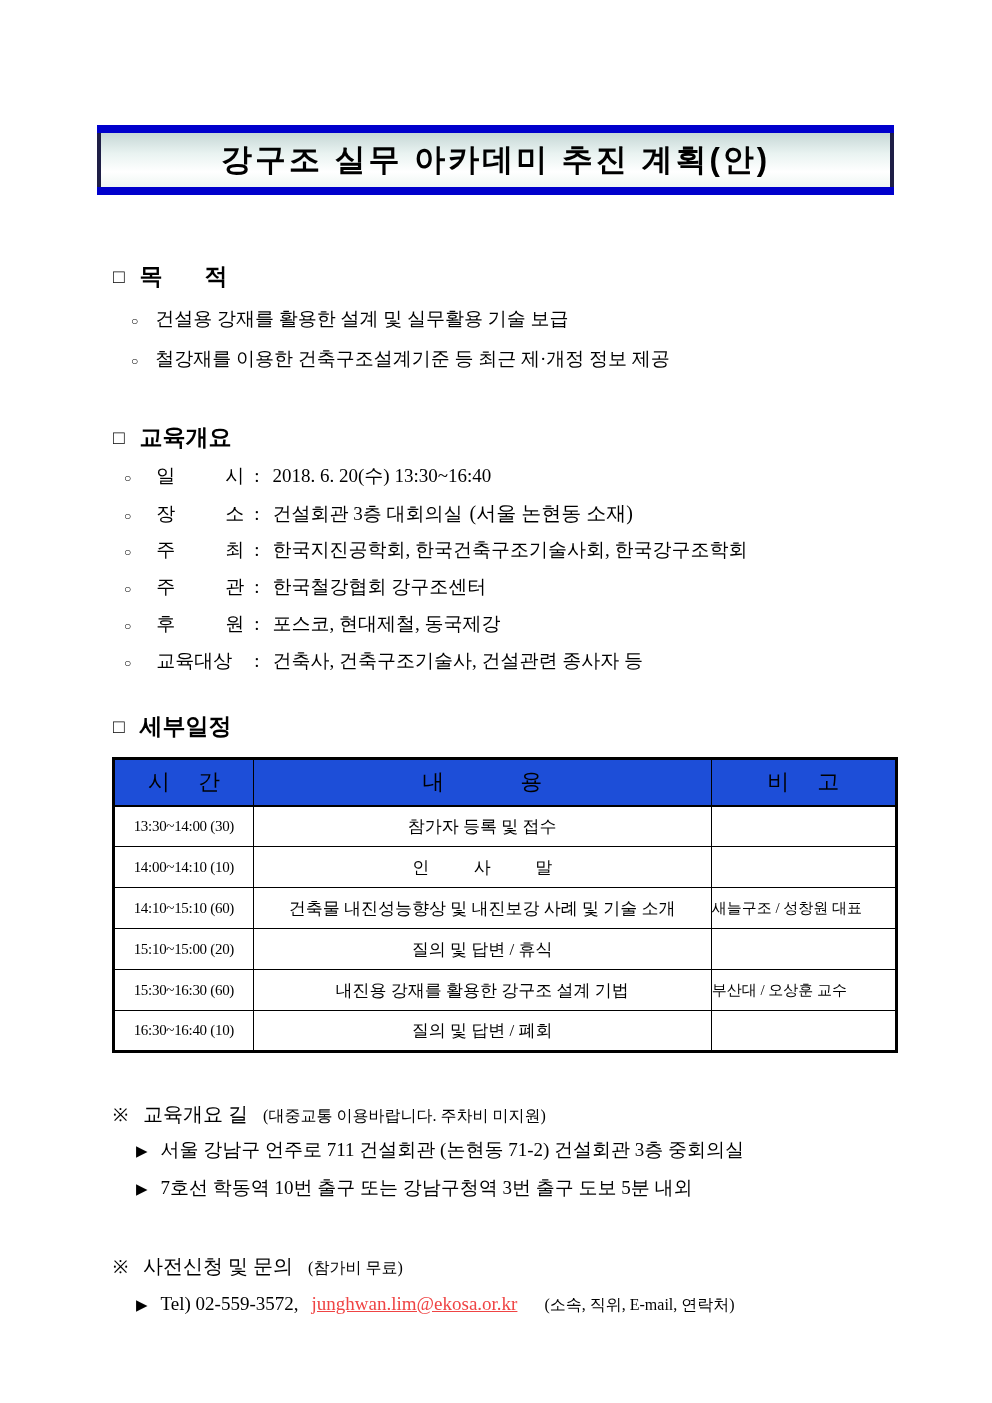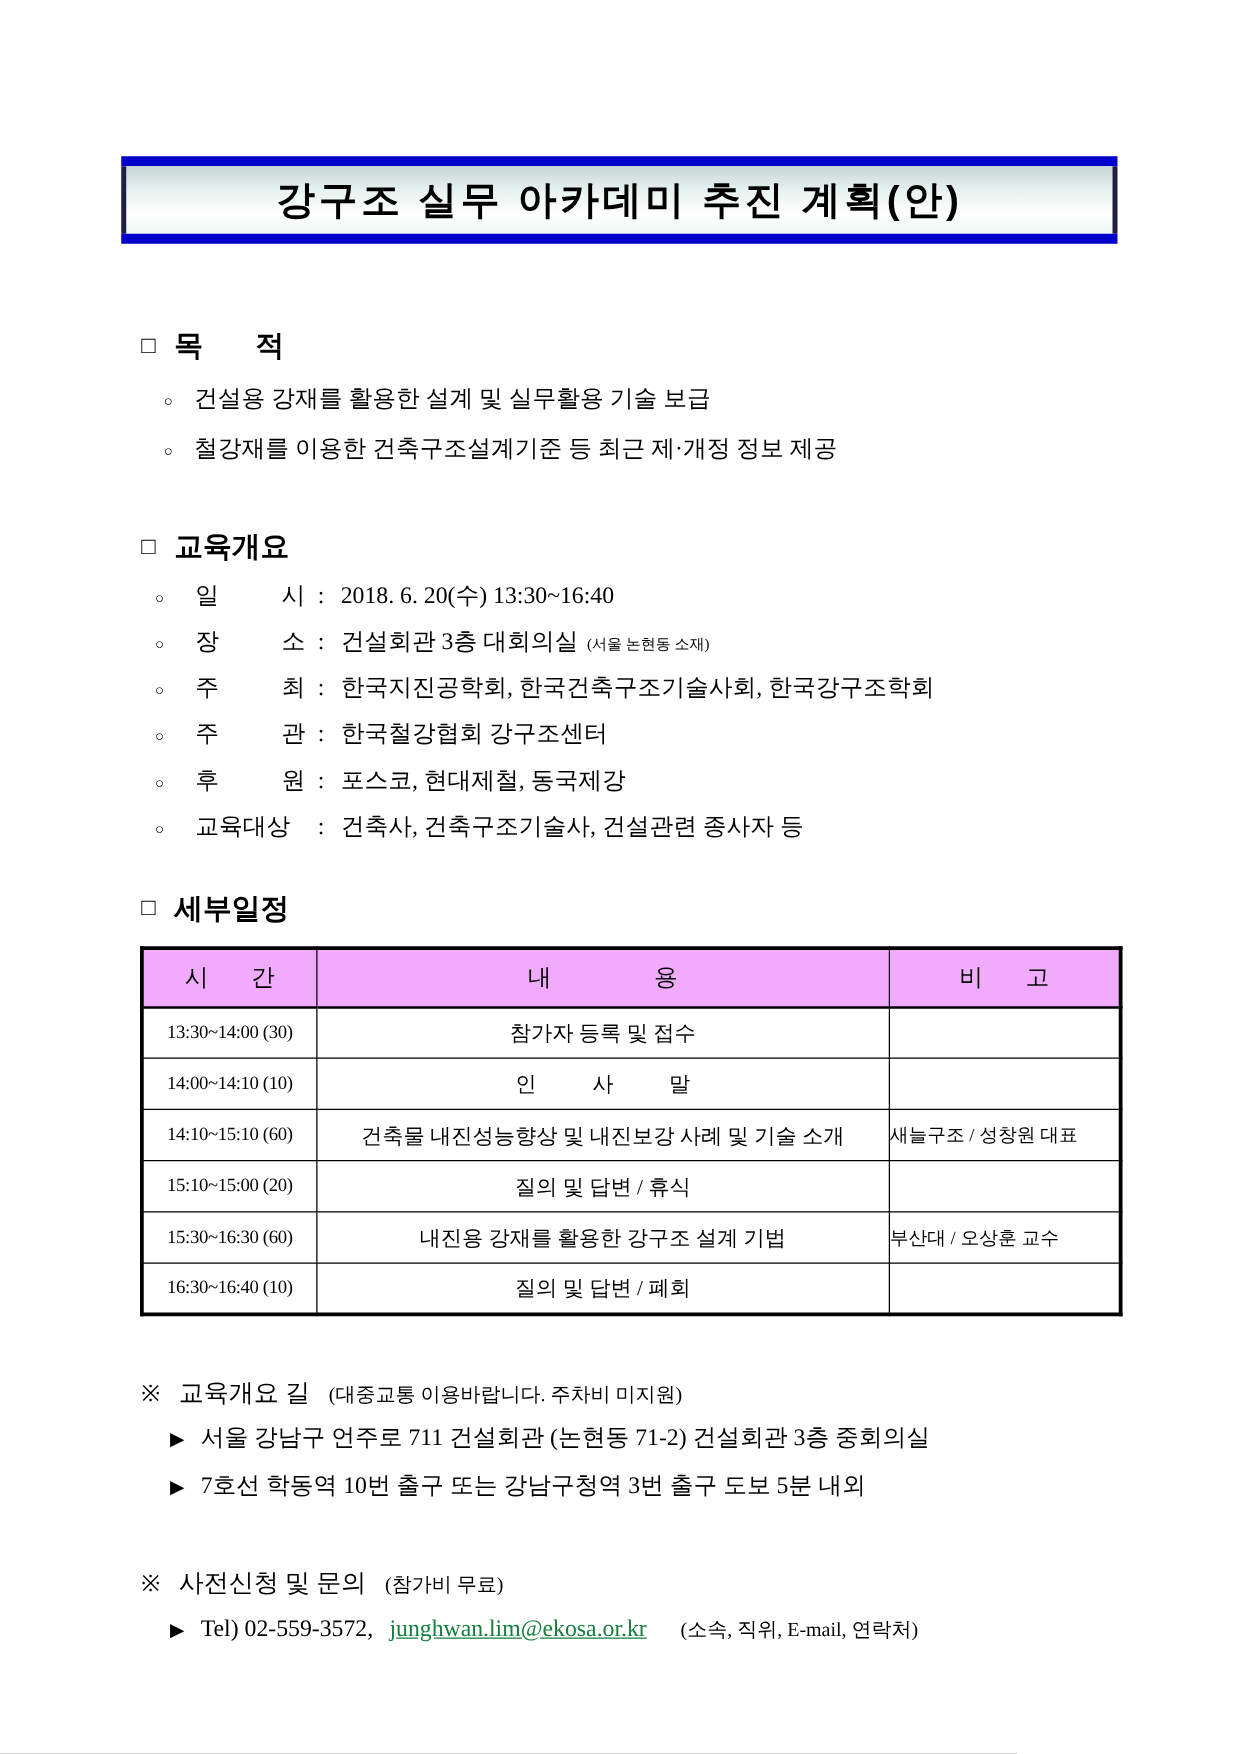--- a/index.html
+++ b/index.html
@@ -43,32 +43,32 @@
   .bullet-row.first { margin-top:14px; }
   .circle-icon { font-size:12px; }
 
   
   .overview-heading { margin-top:36px; }
   .ov-block { margin-top:10px; }
   .ov-row { margin-left:124px; display:flex; align-items:baseline; font-size:19px; height:37px; }
   .ov-row .circle-icon { margin-right:25px; }
   .ov-label { width:88px; }
   .ov-colon { margin:0 13px 0 10px; }
-  .ov-small { font-size:12px; margin-left:7px;text-align:center; }
+  .ov-small { font-size:20px; margin-left:7px;text-align:center; }
 
   
   .schedule-heading { margin-top:26px; }
   .schedule-table {
     margin:15px 0 0 112px; width:786px;
     border-collapse:collapse; border:3px solid #000;
   }
   .schedule-table th, .schedule-table td { border:1px solid #000; }
   .schedule-table thead tr { height:47px; }
   .schedule-table th {
-    background:#f0abfc; font-weight:normal; font-size:19px;
+    background:#1d4ed8; font-weight:normal; font-size:22px;
     border-bottom:2px solid #000; text-align:center;
   }
   .schedule-table tbody tr { height:41px; }
   td.time { text-align:center; font-size:15px; letter-spacing:-0.3px; white-space:nowrap; }
   td.content { text-align:center; font-size:17px; }
   td.note { text-align:left; font-size:15px; }
 
   
   .ref-row {
     margin-left:113px; display:flex; align-items:baseline; gap:15px; font-size:20px;
@@ -77,21 +77,21 @@
   .contact-head { margin-top:40px; }
   .ref-icon { font-size:18px; }
   .ref-small { font-size:16px; }
   .arrow-row {
     margin-left:136px; display:flex; align-items:baseline; gap:13px;
     font-size:19px; height:38px;
   }
   .arrow-rows { margin-top:9px; }
   .arrow-icon { font-size:15px; }
   .tel-row { margin-top:13px; font-size:19px; }
-  .email-link { color:#15803d; text-decoration:underline; cursor:pointer; }
+  .email-link { color:#ef4444; text-decoration:underline; cursor:pointer; }
   .tel-small { font-size:16px; margin-left:14px; }
 </style>
 </head>
 <body>
 
 <div class="page">
 
   <div class="banner">
     <div class="banner-bar"></div>
     <div class="banner-panel">

